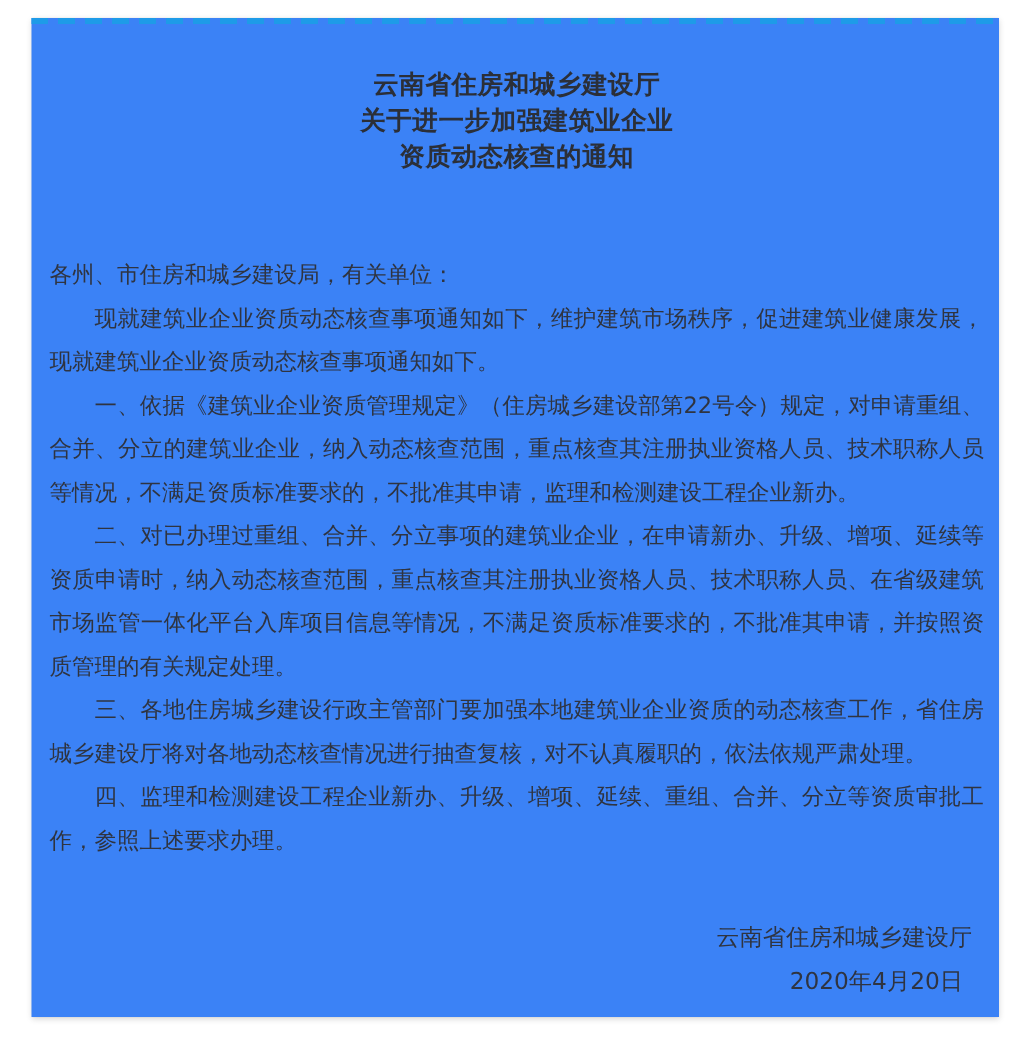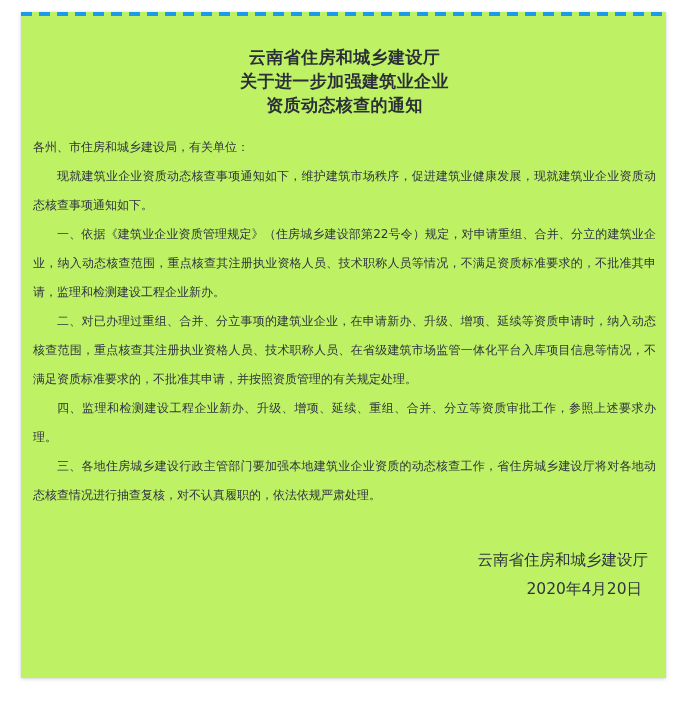--- a/index.html
+++ b/index.html
@@ -13,21 +13,21 @@
     font-family: "DejaVu Sans", "Liberation Sans", sans-serif;
     overflow: hidden;
   }
 
   #doc-page {
     position: absolute;
     left: 21px;
     top: 12px;
     width: 645px;
     height: 666px;
-    background: #bef264;
+    background: #3b82f6;
     box-shadow: 0 1px 4px rgba(0,0,0,0.16), 0 0 1px rgba(0,0,0,0.10);
     box-sizing: border-box;
   }
 
   #top-dashed-rule {
     position: absolute;
     left: 0;
     top: 0;
     width: 645px;
     height: 4px;
@@ -58,23 +58,23 @@
     font-size: 17px;
     line-height: 24px;
     letter-spacing: 0.4px;
   }
   #title-block .title-line {
     display: block;
     white-space: nowrap;
   }
 
   #body-block {
-    margin-top: 16px;
+    margin-top: 52px;
     color: #2f3440;
-    font-size: 12px;
+    font-size: 15px;
     line-height: 29px;
     text-align: justify;
     text-justify: inter-ideograph;
   }
 
   .para {
     margin: 0;
     text-indent: 0;
   }
   .para.indent {
@@ -110,22 +110,22 @@
       <span class="title-line">云南省住房和城乡建设厅</span>
       <span class="title-line">关于进一步加强建筑业企业</span>
       <span class="title-line">资质动态核查的通知</span>
     </div>
 
     <div id="body-block">
       <p class="para">各州、市住房和城乡建设局，有关单位：</p>
       <p class="para indent">现就建筑业企业资质动态核查事项通知如下，维护建筑市场秩序，促进建筑业健康发展，现就建筑业企业资质动态核查事项通知如下。</p>
       <p class="para indent">一、依据《建筑业企业资质管理规定》（住房城乡建设部第22号令）规定，对申请重组、合并、分立的建筑业企业，纳入动态核查范围，重点核查其注册执业资格人员、技术职称人员等情况，不满足资质标准要求的，不批准其申请，监理和检测建设工程企业新办。</p>
       <p class="para indent">二、对已办理过重组、合并、分立事项的建筑业企业，在申请新办、升级、增项、延续等资质申请时，纳入动态核查范围，重点核查其注册执业资格人员、技术职称人员、在省级建筑市场监管一体化平台入库项目信息等情况，不满足资质标准要求的，不批准其申请，并按照资质管理的有关规定处理。</p>
+      <p class="para indent">三、各地住房城乡建设行政主管部门要加强本地建筑业企业资质的动态核查工作，省住房城乡建设厅将对各地动态核查情况进行抽查复核，对不认真履职的，依法依规严肃处理。</p>
       <p class="para indent">四、监理和检测建设工程企业新办、升级、增项、延续、重组、合并、分立等资质审批工作，参照上述要求办理。</p>
-      <p class="para indent">三、各地住房城乡建设行政主管部门要加强本地建筑业企业资质的动态核查工作，省住房城乡建设厅将对各地动态核查情况进行抽查复核，对不认真履职的，依法依规严肃处理。</p>
     </div>
 
     <div id="signature-block">
       <span class="sig-line">云南省住房和城乡建设厅</span>
       <span class="sig-date">2020年4月20日</span>
     </div>
 
   </div>
 </div>
 

